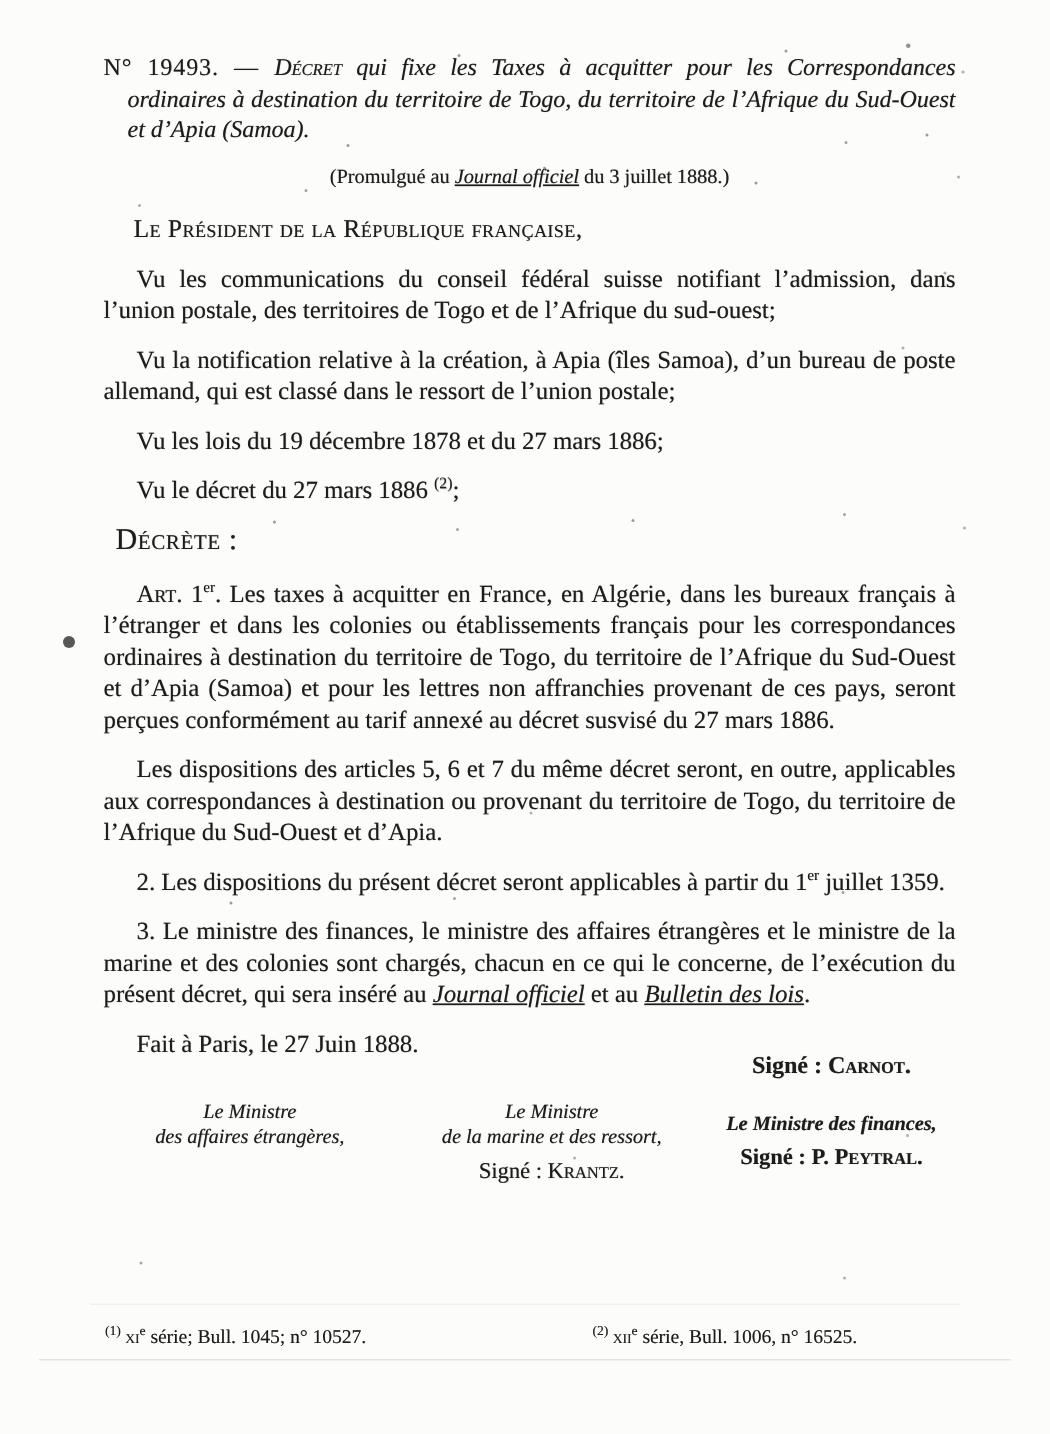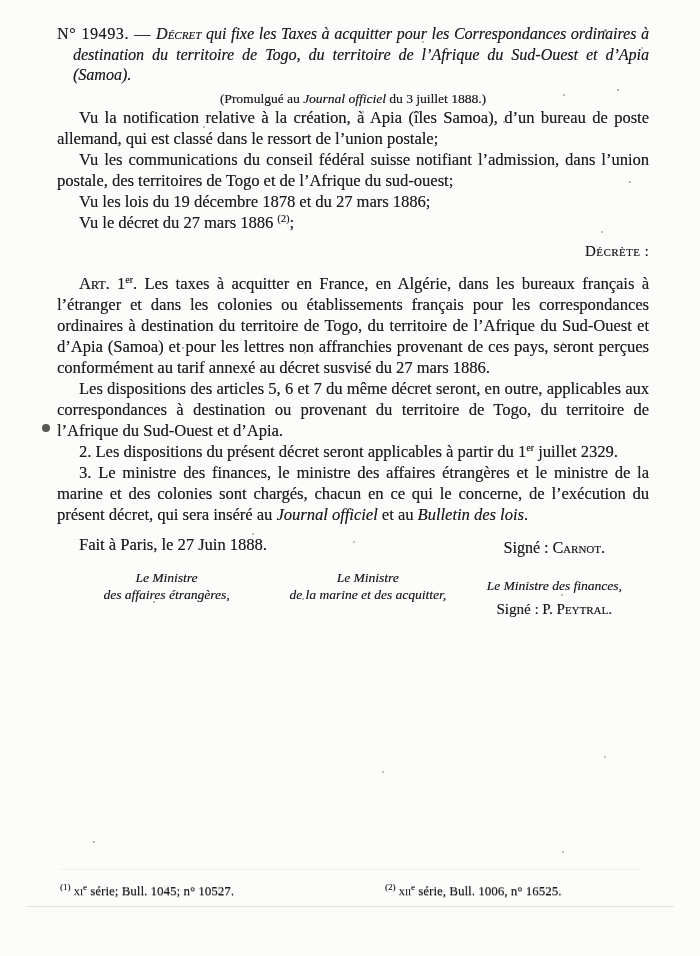--- a/index.html
+++ b/index.html
@@ -14,22 +14,22 @@
     font-family: "Liberation Serif", "DejaVu Serif", serif;
     overflow: hidden;
   }
   .content {
     position: absolute;
     left: 57px;
     top: 24px;
     width: 592px;
     text-shadow: 0.2px 0.2px 0.5px rgba(25,25,25,0.55);
   }
-  p { margin: 0; }
-  .it { font-style: italic; }
+  p { margin: 12px; }
+  .it { font-style: italic; text-decoration: underline; }
   .sc { font-variant: small-caps; }
 
   .title {
     font-size: 16px;
     line-height: 20.5px;
     text-align: justify;
     padding-left: 16px;
     text-indent: -16px;
   }
   .title .num { font-style: normal; letter-spacing: 0.6px; }
@@ -53,41 +53,40 @@
     text-indent: 22px;
   }
   .first-body { margin-top: 6px; }
 
   sup { font-size: 10px; line-height: 0; }
   .note-ref { font-size: 10.5px; }
 
   .decree-verb {
     margin: 10px 0 13px;
     text-indent: 20px;
-    font-size: 15px;
+    font-size: 20px;
     font-variant: small-caps;
     letter-spacing: 0.4px;
-    text-align: right;
   }
 
   .fait { margin-top: 9px; text-align: left; }
 
   .sig-row { display: flex; margin-top: -16px; }
   .sig-col { text-align: center; }
   .sig-col-1 { flex: 0 0 37%; padding-top: 30px; }
   .sig-col-2 { flex: 0 0 31%; padding-top: 30px; }
-  .sig-col-3 { flex: 1 1 auto; padding-top: 0; }
+  .sig-col-3 { flex: 1 1 auto; padding-top: 0; font-weight: bold; }
   .min-title { font-style: italic; font-size: 13.5px; line-height: 17px; }
   .sig-line { font-size: 15px; margin-top: 7px; }
   .sig-line-president { font-size: 16px; margin-top: 0; }
   .sig-col-3 .min-title { margin-top: 20px; }
 
   .footnotes {
     position: absolute;
-    left: 60px;
+    left: 70px;
     top: 882px;
     width: 596px;
     display: flex;
     font-size: 13px;
     text-shadow: 0.2px 0.2px 0.4px rgba(25,25,25,0.5);
   }
   .footnote-1 { flex: 0 0 325px; }
   .fn-marker { font-size: 9px; vertical-align: super; margin-right: 3px; }
   .fn-series { font-variant: small-caps; }
   .fn-series-sup { font-size: 9px; vertical-align: super; }
@@ -116,55 +115,59 @@
 
     <p class="title">
       <span class="num">N° 19493. — </span><span class="it-part sc">Décret</span><span class="it-part"> qui fixe les Taxes à acquitter pour les Correspondances ordinaires à destination du territoire de Togo, du territoire de l’Afrique du Sud-Ouest et d’Apia (Samoa).</span>
     </p>
 
 
     <p class="promulgation">
       <span>(Promulgué au </span><span class="it">Journal officiel</span><span> du 3 juillet 1888.)</span>
     </p>
 
-
+    <p class="opening">Le Président de la République française,</p>
+
+    <p class="body">Vu les communications du conseil fédéral suisse notifiant l’admission, dans l’union postale, des territoires de Togo et de l’Afrique du sud-ouest;</p>
     <p class="body">Vu la notification relative à la création, à Apia (îles Samoa), d’un bureau de poste allemand, qui est classé dans le ressort de l’union postale;</p>
-    <p class="body">Vu les communications du conseil fédéral suisse notifiant l’admission, dans l’union postale, des territoires de Togo et de l’Afrique du sud-ouest;</p>
     <p class="body">Vu les lois du 19 décembre 1878 et du 27 mars 1886;</p>
 
     <p class="body">
       <span>Vu le décret du 27 mars 1886 </span><sup class="note-ref">(2)</sup><span>;</span>
     </p>
 
     <p class="decree-verb">Décrète :</p>
 
     <p class="body">
       <span class="sc">Art.</span><span> 1</span><sup>er</sup><span>. Les taxes à acquitter en France, en Algérie, dans les bureaux français à l’étranger et dans les colonies ou établissements français pour les correspondances ordinaires à destination du territoire de Togo, du territoire de l’Afrique du Sud-Ouest et d’Apia (Samoa) et pour les lettres non affranchies provenant de ces pays, seront perçues conformément au tarif annexé au décret susvisé du 27 mars 1886.</span>
     </p>
 
     <p class="body">Les dispositions des articles 5, 6 et 7 du même décret seront, en outre, applicables aux correspondances à destination ou provenant du territoire de Togo, du territoire de l’Afrique du Sud-Ouest et d’Apia.</p>
 
     <p class="body">
-      <span>2. Les dispositions du présent décret seront applicables à partir du 1</span><sup>er</sup><span> juillet 2329.</span>
+      <span>2. Les dispositions du présent décret seront applicables à partir du 1</span><sup>er</sup><span> juillet 1359.</span>
     </p>
 
     <p class="body">
       <span>3. Le ministre des finances, le ministre des affaires étrangères et le ministre de la marine et des colonies sont chargés, chacun en ce qui le concerne, de l’exécution du présent décret, qui sera inséré au </span><span class="it">Journal officiel</span><span> et au </span><span class="it">Bulletin des lois</span><span>.</span>
     </p>
 
     <p class="body fait">Fait à Paris, le 27 Juin 1888.</p>
 
     <div class="sig-row">
       <div class="sig-col sig-col-1">
         <div class="min-title">Le Ministre</div>
         <div class="min-title">des affaires étrangères,</div>
       </div>
       <div class="sig-col sig-col-2">
         <div class="min-title">Le Ministre</div>
-        <div class="min-title">de la marine et des acquitter,</div>
+        <div class="min-title">de la marine et des ressort,</div>
+        <div class="sig-line">
+          <span>Signé : </span><span class="sc">Krantz.</span>
+        </div>
       </div>
       <div class="sig-col sig-col-3">
         <div class="sig-line sig-line-president">
           <span>Signé : </span><span class="sc">Carnot.</span>
         </div>
         <div class="min-title">Le Ministre des finances,</div>
         <div class="sig-line">
           <span>Signé : </span><span class="sc">P. Peytral.</span>
         </div>
       </div>

